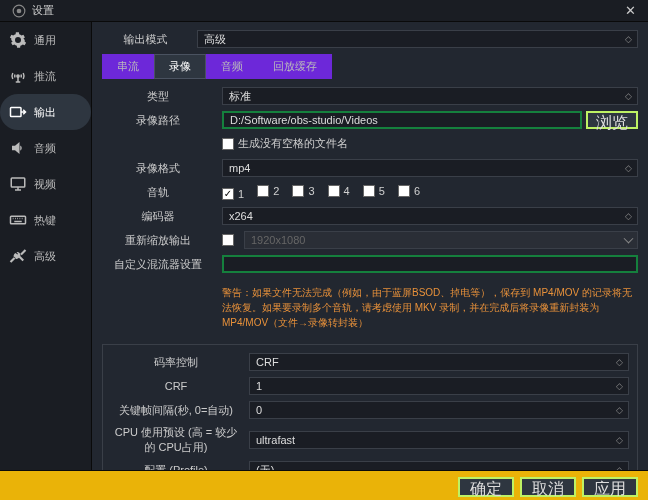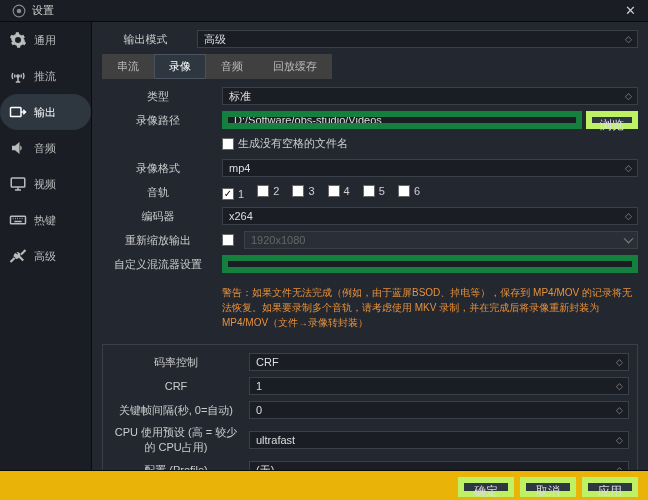--- a/index.html
+++ b/index.html
@@ -14,25 +14,25 @@
 .side-item.active { background: #2e3640; color: #fff; border-radius: 18px; }
 .side-item .icon { width: 20px; height: 20px; display: flex; align-items: center; justify-content: center; }
 .main { flex: 1; background: #222730; overflow: auto; padding: 8px 10px 8px 10px; }
 .row { display: flex; align-items: center; margin-bottom: 6px; min-height: 18px; }
 .row .label { width: 95px; text-align: center; padding-right: 8px; color: #ccc; font-size: 11px; }
 .row .label.wide { width: 120px; }
 .row .control { flex: 1; }
 .select { background: #1a1d24; border: 1px solid #3a3f48; color: #ddd; height: 18px; padding: 0 18px 0 6px; width: 100%; font-size: 11px; position: relative; display: flex; align-items: center; cursor: pointer; }
 .select::after { content: ''; position: absolute; right: 5px; top: 50%; width: 6px; height: 6px; border-right: 1px solid #888; border-bottom: 1px solid #888; transform: translateY(-70%) rotate(45deg); }
 .select.updown::after { content: '◇'; border: none; transform: translateY(-50%); font-size: 9px; color: #888; width: auto; height: auto; }
-.input { background: #1a1d24; border: 6px solid #15803d; color: #ddd; height: 18px; padding: 0 6px; width: 100%; font-size: 11px; }
+.input { background: #1a1d24; border: 2px solid #15803d; color: #ddd; height: 18px; padding: 0 6px; width: 100%; font-size: 11px; }
 .tabs { display: flex; gap: 0; margin-bottom: 8px; }
-.tab { padding: 4px 14px; background: #404040; color: #bbb; cursor: pointer; border: 1px solid transparent; font-size: 11px; }
+.tab { padding: 4px 14px; background: #6d28d9; color: #bbb; cursor: pointer; border: 1px solid transparent; font-size: 11px; }
 .tab.active { background: #2e3640; color: #fff; border: 1px solid #4a5260; }
-.btn { background: #2e3640; border: 6px solid #bef264; color: #ddd; height: 20px; padding: 0 10px; font-size: 12px; cursor: pointer; }
+.btn { background: #2e3640; border: 2px solid #bef264; color: #ddd; height: 20px; padding: 0 10px; font-size: 16px; cursor: pointer; }
 .btn-small { height: 18px; padding: 0 8px; }
 .checkbox { display: inline-flex; align-items: center; gap: 4px; margin-right: 10px; font-size: 11px; }
 .checkbox .box { width: 12px; height: 12px; border: 1px solid #666; background: #fff; display: inline-flex; align-items: center; justify-content: center; }
 .checkbox .box.checked::after { content: '✓'; font-size: 10px; color: #000; line-height: 1; }
 .warning { color: #e8913a; font-size: 10px; line-height: 1.5; padding: 6px 0 6px 120px; }
 .section-box { border: 1px solid #3a3f48; padding: 8px; margin-top: 8px; }
 .section-box .row .label { width: 138px; }
 .footer { height: 32px; display: flex; justify-content: flex-end; align-items: center; gap: 6px; padding: 0 10px; background: #eab308; border-top: 1px solid #0a0a0a; }
 </style>
 </head>

